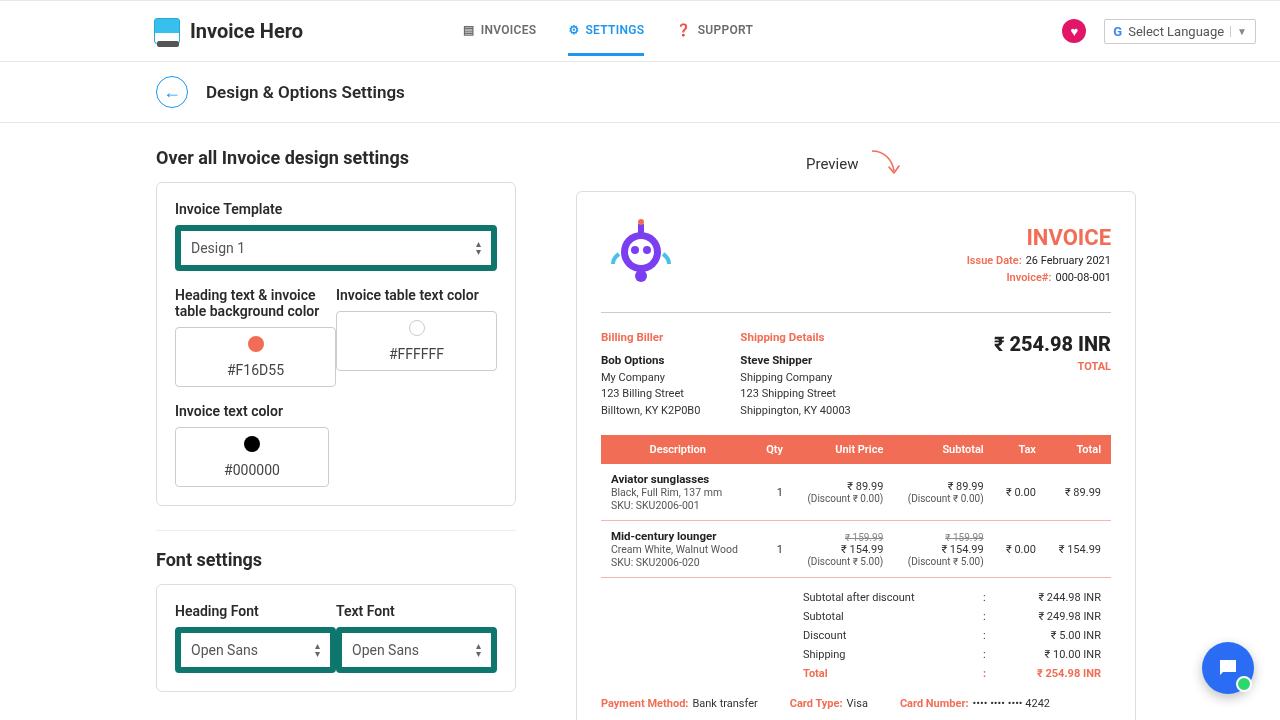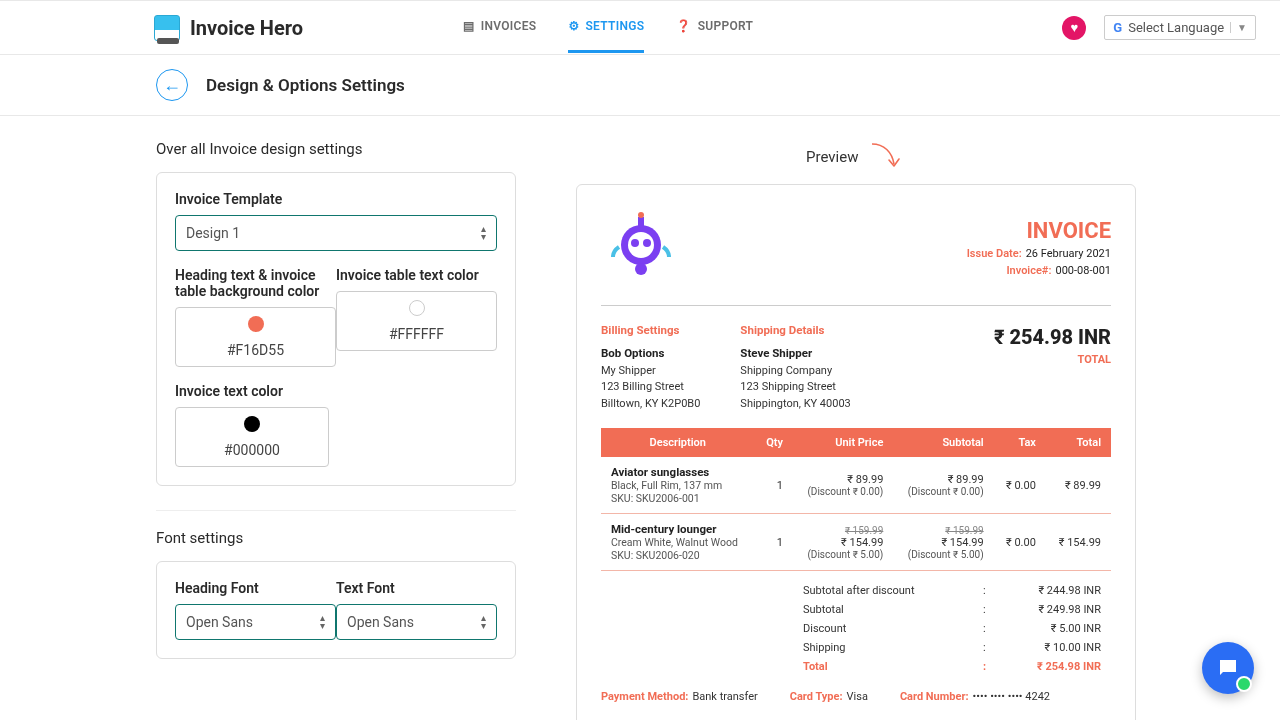--- a/index.html
+++ b/index.html
@@ -1,43 +1,43 @@
 <!DOCTYPE html>
 <html><head>
 <meta charset="utf-8">
 <style>
 * { box-sizing: border-box; margin: 0; padding: 0; }
 body { font-family: -apple-system, "Segoe UI", Roboto, Arial, sans-serif; background: #fff; color: #333; font-size: 14px; }
 
 
-.nav { height: 55px; border-top: 1px solid #e8e8e8; border-bottom: 1px solid #e8e8e8; display: flex; align-items: center; padding: 0 24px; }
+.nav { height: 62px; border-top: 1px solid #e8e8e8; border-bottom: 1px solid #e8e8e8; display: flex; align-items: center; padding: 0 24px; }
 .brand { display: flex; align-items: center; gap: 10px; font-size: 20px; font-weight: 700; color: #2a2a2a; margin-left: 130px;}
 .brand-logo { width: 26px; height: 26px; background: linear-gradient(180deg,#37c0ee 60%,#fff 60%); border-radius: 3px; border:1px solid #2aa8d4; position: relative;}
 .brand-logo::after{content:"";position:absolute;bottom:-4px;left:2px;width:22px;height:6px;background:#555;border-radius:2px;}
 .nav-mid { display: flex; gap: 32px; margin-left: 160px; }
 .nav-item { display: flex; align-items: center; gap: 6px; font-size: 12px; font-weight: 600; letter-spacing: .3px; color: #6c6c6c; height: 50px; border-bottom: 3px solid transparent; cursor: pointer; }
 .nav-item.active { color: #1d97f0; border-bottom-color: #1d97f0; }
 .nav-right { margin-left: auto; display: flex; align-items: center; gap: 18px; }
 .heart { width: 24px; height: 24px; border-radius: 50%; background: #e31566; display:flex;align-items:center;justify-content:center;color:#fff;font-size:13px;}
 .lang { border: 1px solid #ccc; border-radius: 2px; padding: 4px 8px; display: flex; align-items: center; gap: 6px; font-size: 13px; color:#555; cursor:pointer;}
 .lang .g { font-weight:700; color:#4285F4;}
 .lang .tri{ border-left:1px solid #ccc; padding-left:6px; color:#888; font-size:10px;}
 
 
 .sub { border-bottom: 1px solid #e8e8e8; padding: 14px 24px 14px 156px; display: flex; align-items: center; gap: 18px; }
 .back { width: 32px; height: 32px; border: 1px solid #1d97f0; border-radius: 50%; display:flex;align-items:center;justify-content:center;color:#1d97f0;font-size:18px;cursor:pointer;}
 .sub-title { font-size: 17px; font-weight: 600; color:#2a2a2a;}
 
 
 .main { display: flex; padding: 24px 24px 40px 156px; gap: 60px;}
 .left { width: 360px; }
-.sec-title { font-size: 15px; font-weight: 400; margin-bottom: 14px; color:#2a2a2a;}
+.sec-title { font-size: 18px; font-weight: 700; margin-bottom: 14px; color:#2a2a2a;}
 .card { border: 1px solid #ddd; border-radius: 6px; padding: 18px; margin-bottom: 24px; }
 .field-label { font-size: 14px; font-weight: 600; margin-bottom: 8px; color:#2a2a2a;}
-.select { width: 100%; border: 1px solid #0f766e; border-radius: 4px; padding: 9px 10px; font-size: 14px; color:#555; display:flex;justify-content:space-between;align-items:center;cursor:pointer;}
+.select { width: 100%; border: 6px solid #0f766e; border-radius: 4px; padding: 9px 10px; font-size: 14px; color:#555; display:flex;justify-content:space-between;align-items:center;cursor:pointer;}
 .select .caret{font-size:10px;line-height:8px;color:#666;display:flex;flex-direction:column;}
 .row2 { display: flex; margin-top: 16px; }
 .col { flex: 1; }
 .col.half{flex:0 0 calc(50% - 7px);}
 .color-input { border:1px solid #ccc;border-radius:4px;padding:8px 10px;display:flex;align-items:center;gap:10px;font-size:14px;color:#444;cursor:pointer;flex-direction:column;}
 .swatch { width:16px;height:16px;border-radius:50%; }
 .divider{border:none;border-top:1px solid #eee;margin:18px 0;}
 
 
 .right { flex: 1; max-width: 560px;}
@@ -215,23 +215,23 @@
         <div>
           <div class="pv-invlabel">INVOICE</div>
           <div class="pv-meta"><span class="k">Issue Date:</span><span class="v">26 February 2021</span></div>
           <div class="pv-meta"><span class="k">Invoice#:</span><span class="v">000-08-001</span></div>
         </div>
       </div>
       <hr class="pv-hr">
 
       <div class="pv-cols">
         <div>
-          <h4>Billing Settings</h4>
+          <h4>Billing Biller</h4>
           <strong>Bob Options</strong><br>
-          <span>My Shipper</span><br>
+          <span>My Company</span><br>
           <span>123 Billing Street</span><br>
           <span>Billtown, KY K2P0B0</span>
         </div>
         <div>
           <h4>Shipping Details</h4>
           <strong>Steve Shipper</strong><br>
           <span>Shipping Company</span><br>
           <span>123 Shipping Street</span><br>
           <span>Shippington, KY 40003</span>
         </div>

